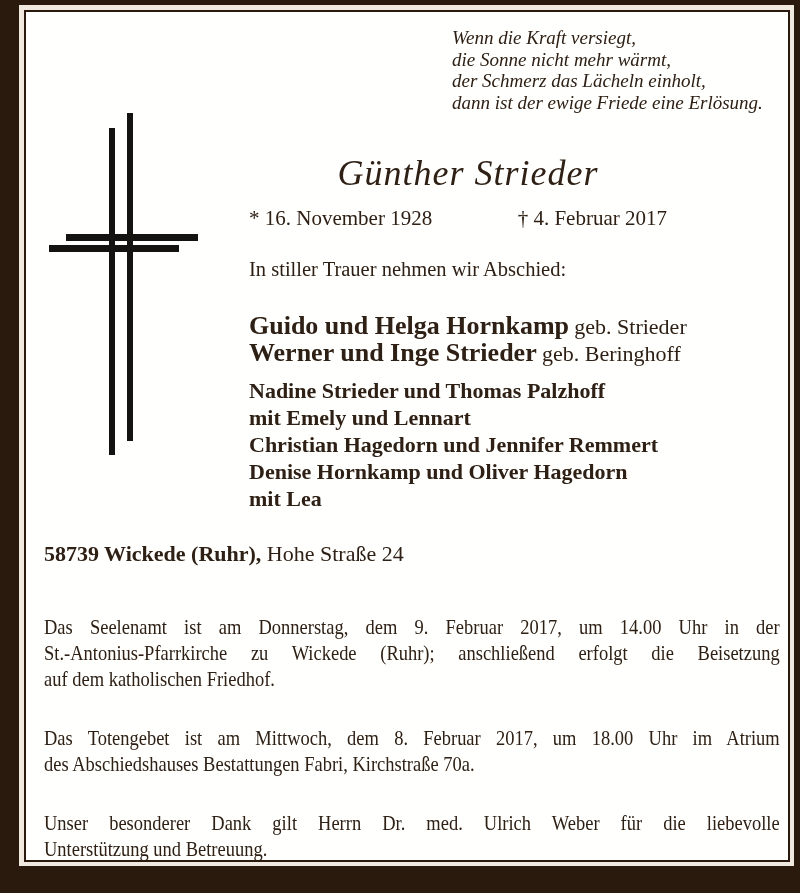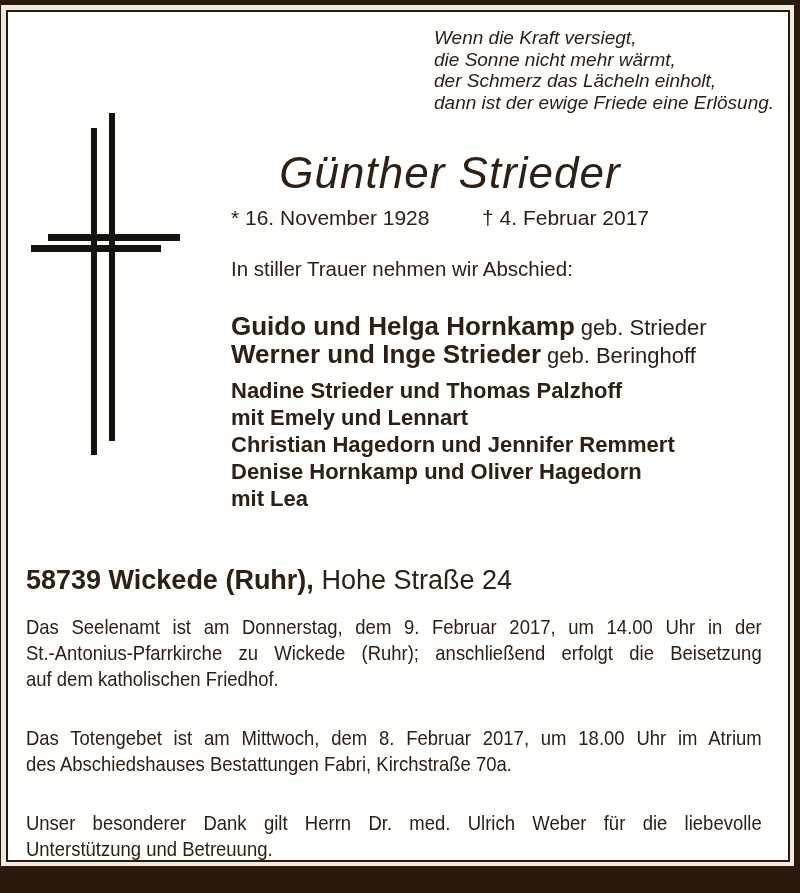--- a/index.html
+++ b/index.html
@@ -1,22 +1,22 @@
 <!DOCTYPE html>
 <html><head>
 <meta charset="utf-8">
 <style>
   html,body{margin:0;padding:0;background:#2a1a0e;}
   .page{
     position:relative;
     width:800px;height:876px;
     box-sizing:border-box;
     background:#2a1a0e;
-    padding:5px 6px 10px 1px;
-    font-family:Liberation Sans, sans-serif;
+    padding:5px 6px 10px 19px;
+    font-family:Liberation Serif, serif;
   }
   .ring{
     width:100%;height:100%;
     box-sizing:border-box;
     background:#efe9df;
     padding:5px 4px 4px 5px;
   }
   .sheet{
     position:relative;
     width:100%;height:100%;
@@ -40,21 +40,21 @@
   .cross-bar{position:absolute;background:#151310;}
   .cross-v1{left:83px;top:116px;width:6px;height:327px;}
   .cross-v2{left:101px;top:101px;width:6px;height:328px;}
   .cross-h1{left:40px;top:222px;width:132px;height:7px;}
   .cross-h2{left:23px;top:233px;width:130px;height:7px;}
 
   .title{
     left:235px;top:136px;width:414px;
     text-align:center;
     font-style:italic;
-    font-size:44px;line-height:50px;
+    font-size:36px;line-height:50px;
     letter-spacing:1px;
     white-space:nowrap;
   }
   .dates{
     left:223px;top:193px;width:418px;
     display:flex;justify-content:space-between;
     font-size:21px;line-height:26px;
   }
 
   .intro{
@@ -64,22 +64,22 @@
 
   .couples{left:223px;top:301px;}
   .couple-row{font-size:21px;line-height:26px;}
   .couple-row .bold-name{font-weight:bold;font-size:26px;}
   .couple-row .suffix{font-size:22px;}
 
   .family{left:223px;top:365px;}
   .family-row{font-weight:bold;font-size:22px;line-height:27px;}
 
   .address{
-    left:18px;top:555px;
-    font-size:27px;line-height:27px;
+    left:18px;top:528px;
+    font-size:22px;line-height:27px;
   }
   .address .bold-part{font-weight:bold;}
 
   
   .para{
     left:18px;width:836px;
     transform:scaleX(0.88);
     transform-origin:left top;
     font-size:21px;line-height:26px;
   }

